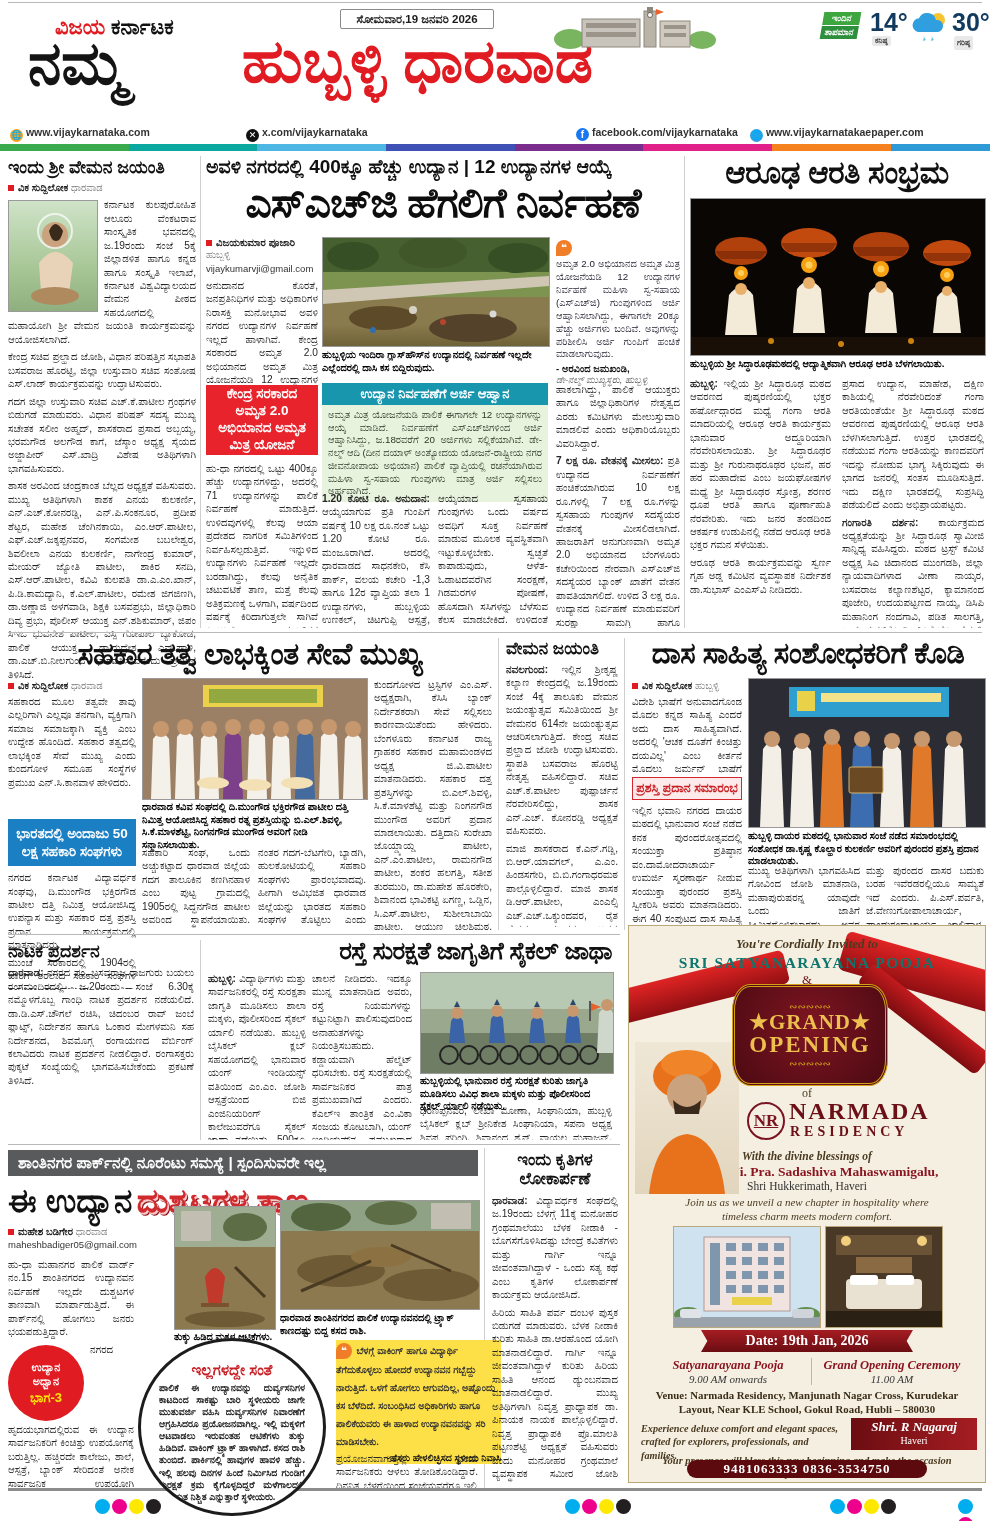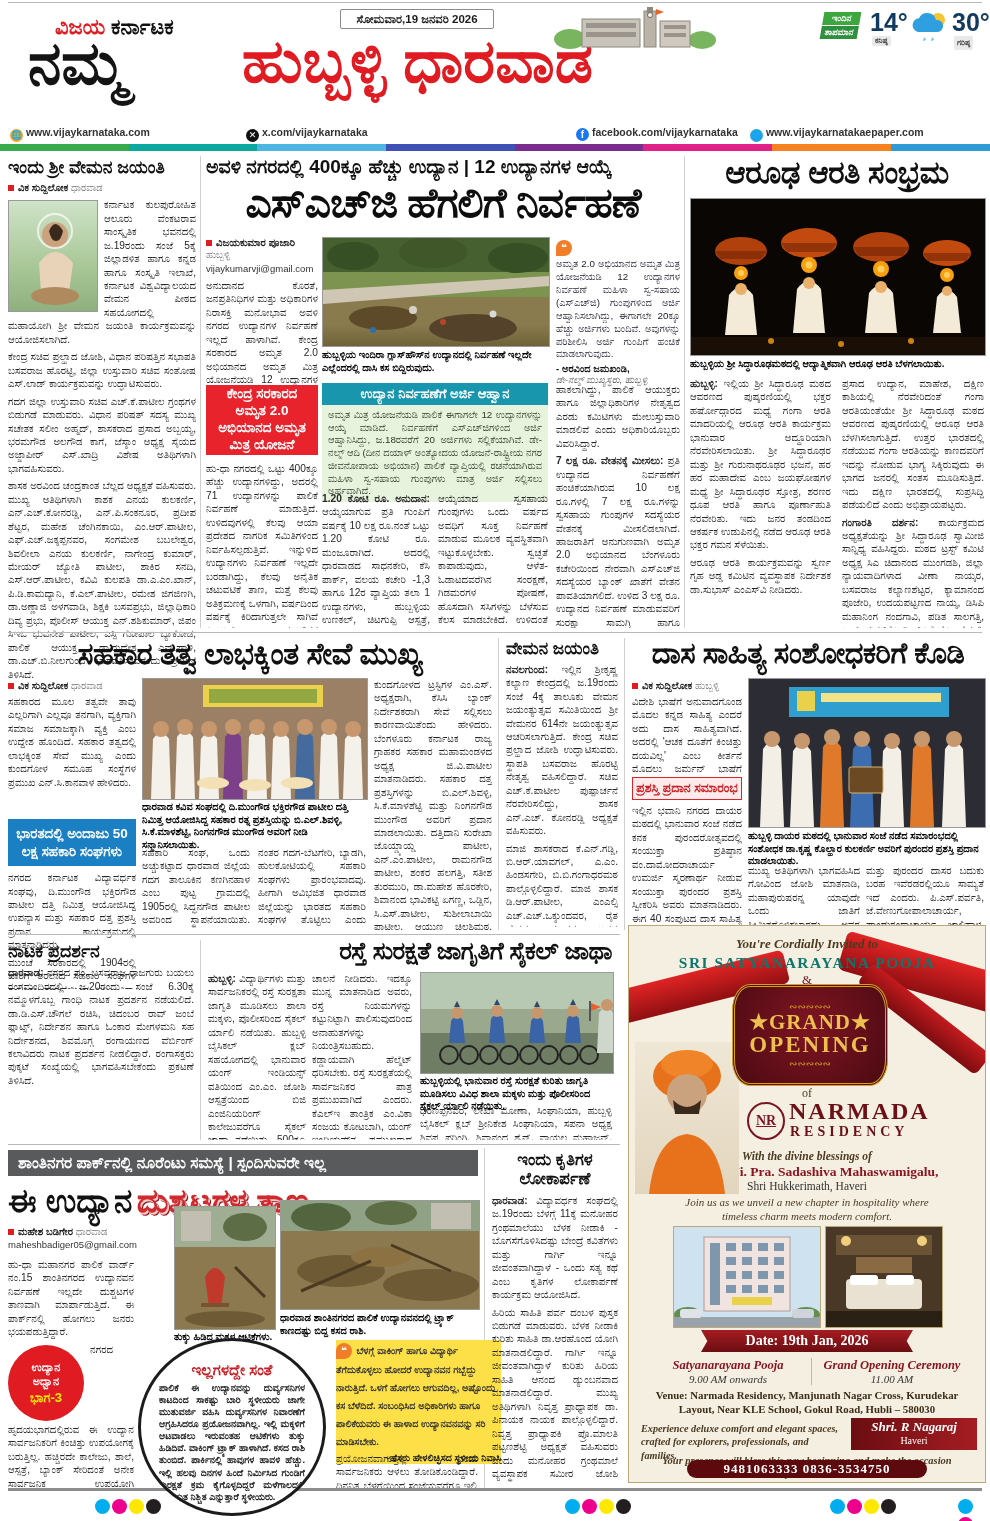--- a/index.html
+++ b/index.html
@@ -514,21 +514,21 @@
         <ellipse cx="52" cy="34" rx="34" ry="24" fill="#e8721c"></ellipse>
         <ellipse cx="52" cy="22" rx="26" ry="14" fill="#f08428"></ellipse>
         <circle cx="52" cy="52" r="20" fill="#caa27e"></circle>
         <path d="M38 58q14 14 28 0l-2 14h-24z" fill="#3a2a1c"></path>
         <path d="M14 152q6-56 38-60q32 4 38 60z" fill="#e8721c"></path>
       </svg>
     </div>
 
     <div class="abs" style="left:0;top:160px;width:100%;text-align:center;font-size:12px;color:#4a3a20;">of</div>
     <div class="abs" style="left:118px;top:176px;width:34px;height:34px;border:2.5px solid #7a1420;border-radius:50%;
-         color:#7a1420;font-weight:bold;font-size:14px;display:flex;align-items:center;justify-content:center;text-decoration:underline;">NR</div>
+         color:#7a1420;font-weight:bold;font-size:17px;display:flex;align-items:center;justify-content:center;text-decoration:underline;">NR</div>
     <div class="abs" style="left:160px;top:172px;font-weight:bold;font-size:24px;letter-spacing:2px;color:#6b1016;">NARMADA</div>
     <div class="abs" style="left:161px;top:198px;font-weight:bold;font-size:14px;letter-spacing:4px;color:#6b1016;">RESIDENCY</div>
 
     <div class="abs" style="left:0;top:224px;width:100%;text-align:center;font-style:italic;font-weight:bold;font-size:11.5px;color:#4a3a20;">With the divine blessings of</div>
     <div class="abs" style="left:0;top:238px;width:100%;text-align:center;font-weight:bold;font-size:13.5px;color:#8a1520;">Shri Ma. Ni. Pra. Sadashiva Mahaswamigalu,</div>
     <div class="abs" style="left:0;top:254px;width:100%;text-align:center;font-size:11.5px;color:#333;">Shri Hukkerimath, Haveri</div>
     <div class="abs" style="left:40px;top:270px;width:276px;text-align:center;font-style:italic;font-weight:normal;font-size:11px;color:#4a3a20;line-height:1.25;">Join us as we unveil a new chapter in hospitality where timeless charm meets modern comfort.</div>
 
     <div class="abs" style="left:44px;top:300px;width:146px;height:100px;background:linear-gradient(#bcd9ee 0 30%,#dfe7ee 30% 100%);border:1px solid #b9a97d;">
       <svg width="146" height="100" viewBox="0 0 146 100">

